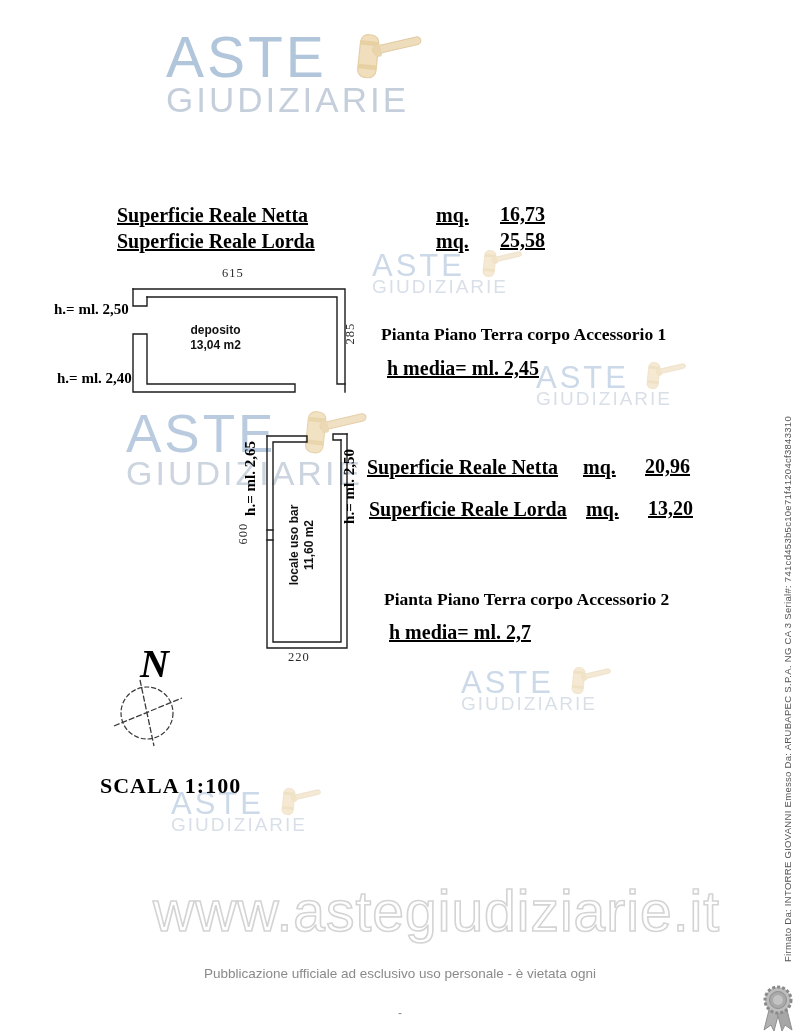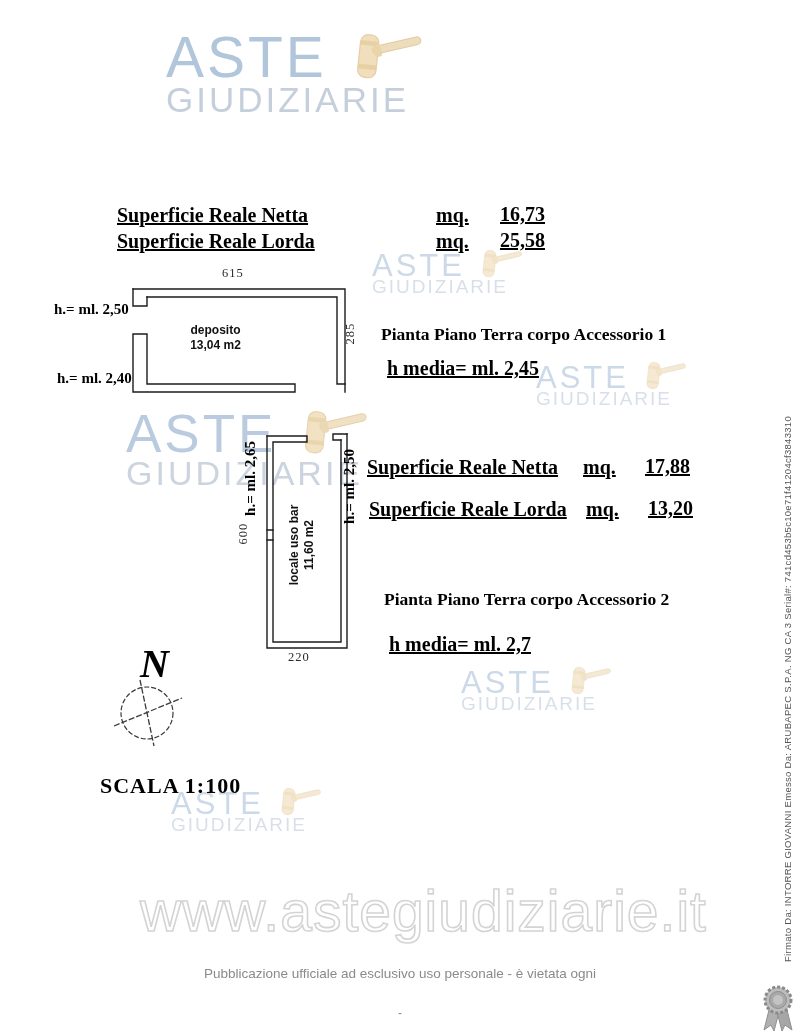--- a/index.html
+++ b/index.html
@@ -23,21 +23,21 @@
   .wm.big{opacity:.85;}
   
   .sb{position:absolute;z-index:3;font-family:"Liberation Serif",serif;font-weight:bold;color:#000;white-space:nowrap;}
   .f17{font-size:20px;text-decoration:underline;} .f15{font-size:15px;} .f22{font-size:22px;}
   .dim{position:absolute;z-index:3;font-family:"Liberation Serif",serif;font-size:12.5px;color:#2b2b2b;letter-spacing:1px;white-space:nowrap;}
   .vrot{transform:rotate(-90deg);transform-origin:center;}
   .room{position:absolute;z-index:3;font-family:"Liberation Sans",sans-serif;font-weight:bold;font-size:12px;color:#111;text-align:center;line-height:15px;}
   .plan{position:absolute;z-index:2;}
   
   .urlwm{
-    position:absolute;z-index:1;left:140px;top:878px;width:580px;text-align:left;
+    position:absolute;z-index:1;left:140px;top:878px;width:580px;text-align:right;
     font-family:"Liberation Sans",sans-serif;font-size:57px;font-weight:500;letter-spacing:1px;
     color:#ffffff;-webkit-text-stroke:1.6px #d4d4d4;white-space:nowrap;
   }
   
   .footer{position:absolute;z-index:3;left:0;width:100%;text-align:center;
     font-family:"Liberation Sans",sans-serif;color:#8a8a8a;font-size:13.5px;}
   
   .sig{
     position:absolute;z-index:3;left:782px;top:962px;
     transform:rotate(-90deg);transform-origin:0 0;
@@ -146,27 +146,27 @@
   <div class="dim" style="left:288px;top:650px;">220</div>
   <div class="sb f15 vrot" style="left:213px;top:470px;">h.= ml. 2,65</div>
   <div class="sb f15 vrot" style="left:312px;top:478px;">h.= ml. 2,50</div>
   <div class="room vrot" style="left:252px;top:530px;width:100px;">
     <div>locale uso bar</div>
     <div>11,60 m2</div>
   </div>
 
   <div class="sb f17" style="left:367px;top:456px;">Superficie Reale Netta</div>
   <div class="sb f17" style="left:583px;top:456px;">mq.</div>
-  <div class="sb f17" style="left:645px;top:455px;">17,88</div>
+  <div class="sb f17" style="left:645px;top:455px;">20,96</div>
   <div class="sb f17" style="left:369px;top:498px;">Superficie Reale Lorda</div>
   <div class="sb f17" style="left:586px;top:498px;">mq.</div>
   <div class="sb f17" style="left:648px;top:497px;">13,20</div>
 
   <div class="sb" style="left:384px;top:589px;font-size:17.5px;text-align:right;">Pianta Piano Terra corpo Accessorio 2</div>
-  <div class="sb f17" style="left:389px;top:621px;margin-top:12px;">h media= ml. 2,7</div>
+  <div class="sb f17" style="left:389px;top:621px;">h media= ml. 2,7</div>
 
   <div class="wm small faint" style="left:461px;top:662px;">
     <div class="row">
       <span class="aste">ASTE</span>
       <svg class="gavel">
           <use href="#gavel-sym"></use>
         </svg>
     </div>
     <div class="giud">GIUDIZIARIE</div>
   </div>

